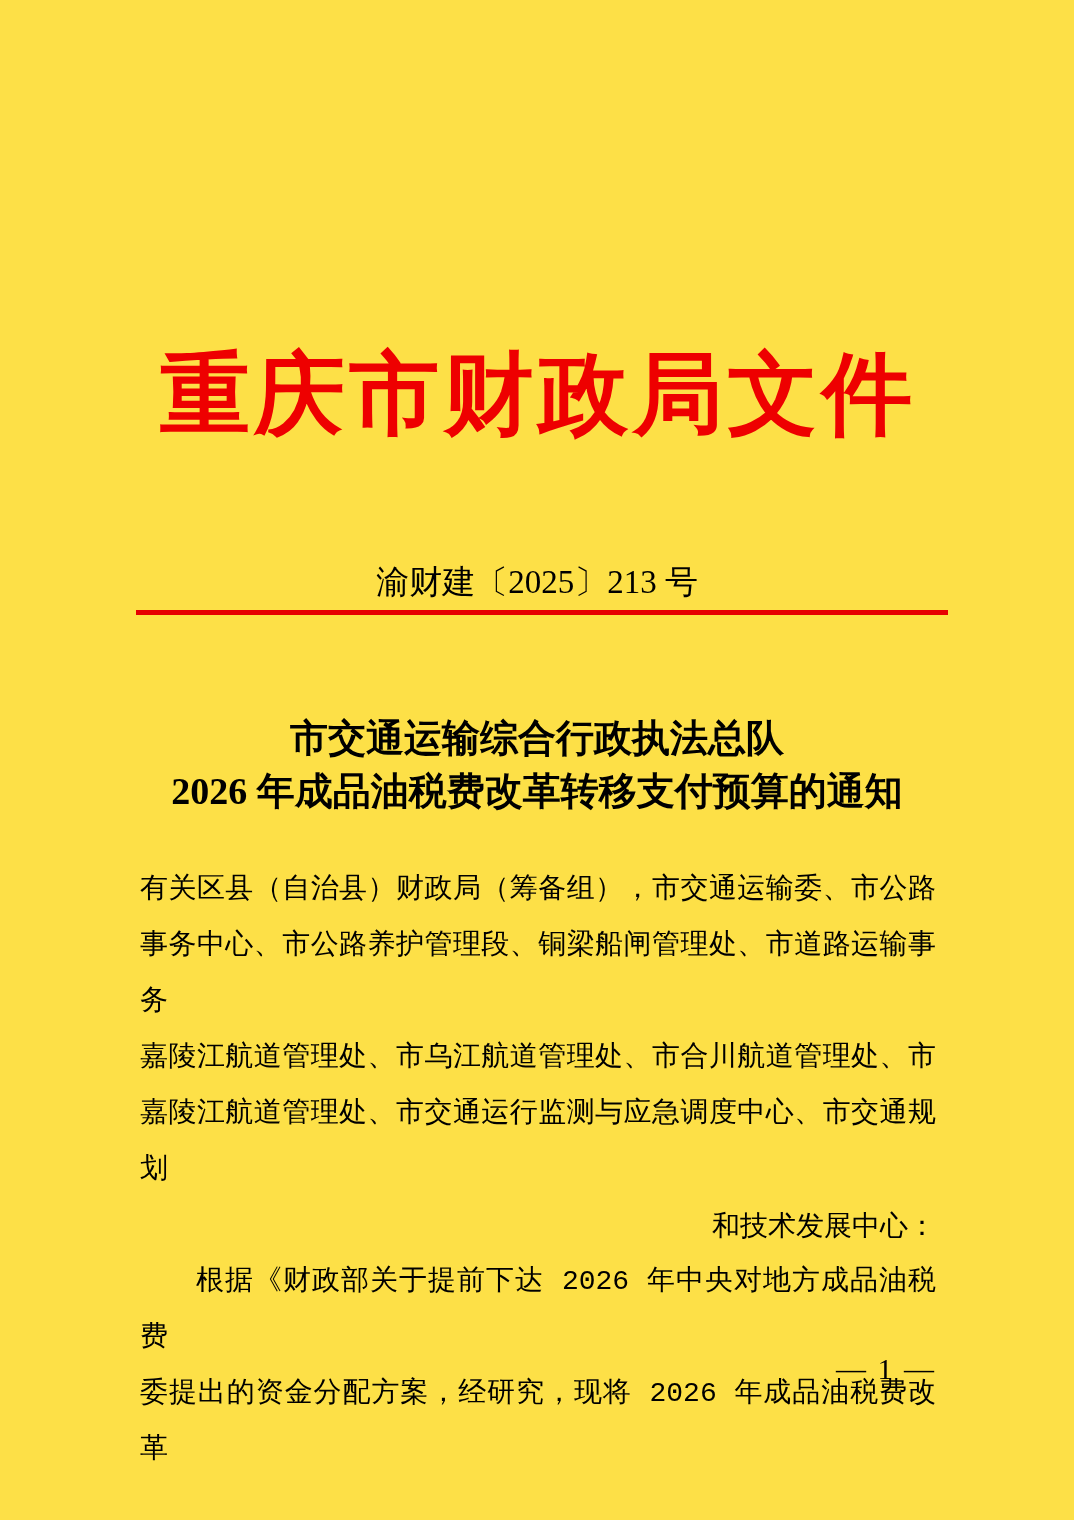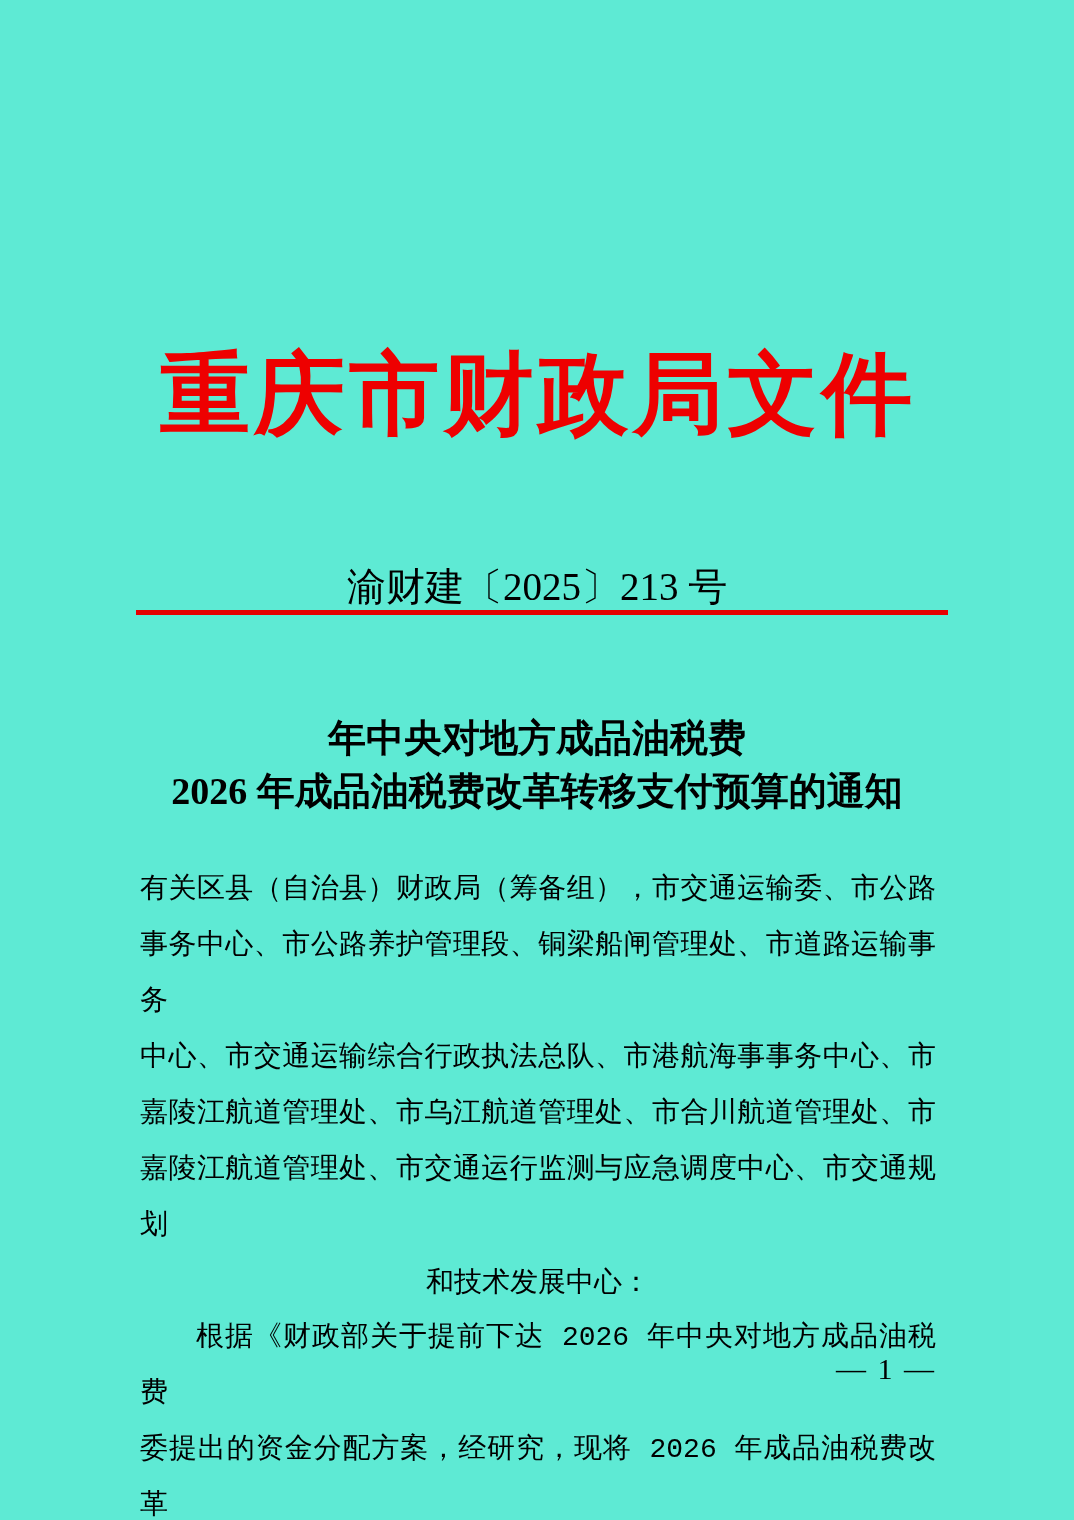--- a/index.html
+++ b/index.html
@@ -4,21 +4,21 @@
 <style>
   html, body {
     margin: 0;
     padding: 0;
     background: #ffffff;
   }
   .page {
     position: relative;
     width: 1074px;
     height: 1520px;
-    background: #5eead4;
+    background: #fde047;
     font-family: "Liberation Serif", "DejaVu Serif", serif;
     color: #000000;
     overflow: hidden;
   }
   
   .banner {
     position: absolute;
     top: 336px;
     left: 160px;
     width: 752px;
@@ -30,21 +30,21 @@
     text-align-last: justify;
     letter-spacing: 0;
   }
   
   .docnum {
     position: absolute;
     top: 560px;
     left: 0;
     width: 100%;
     text-align: center;
-    font-size: 39px;
+    font-size: 33px;
     font-family: "Liberation Serif", "DejaVu Serif", serif;
     color: #000000;
   }
   
   .redline {
     position: absolute;
     top: 610px;
     left: 136px;
     width: 812px;
     height: 5px;
@@ -67,21 +67,21 @@
     position: absolute;
     top: 862px;
     left: 140px;
     width: 796px;
     font-size: 28px;
     line-height: 56px;
     color: #000000;
   }
   .bline {
     width: 100%;
-    text-align: center;
+    text-align: right;
   }
   .bline.just {
     text-align: justify;
     text-align-last: justify;
     font-family: Liberation Mono, monospace;
   }
   .bline.indent {
     text-indent: 2em;
   }
   
@@ -99,28 +99,27 @@
 
 <div class="page">
 
   <div class="banner">重庆市财政局文件</div>
 
   <div class="docnum">渝财建〔2025〕213 号</div>
 
   <div class="redline"></div>
 
   <div class="title">
-    <div class="title-line">年中央对地方成品油税费</div>
+    <div class="title-line">市交通运输综合行政执法总队</div>
     <div class="title-line">2026 年成品油税费改革转移支付预算的通知</div>
   </div>
 
   <div class="bodytext">
     <div class="bline just">有关区县（自治县）财政局（筹备组），市交通运输委、市公路</div>
     <div class="bline just">事务中心、市公路养护管理段、铜梁船闸管理处、市道路运输事务</div>
-    <div class="bline just">中心、市交通运输综合行政执法总队、市港航海事事务中心、市</div>
     <div class="bline just">嘉陵江航道管理处、市乌江航道管理处、市合川航道管理处、市</div>
     <div class="bline just">嘉陵江航道管理处、市交通运行监测与应急调度中心、市交通规划</div>
     <div class="bline">和技术发展中心：</div>
     <div class="bline just indent">根据《财政部关于提前下达 2026 年中央对地方成品油税费</div>
     <div class="bline just">委提出的资金分配方案，经研究，现将 2026 年成品油税费改革</div>
   </div>
 
   <div class="pagenum">— 1 —</div>
 
 </div>

